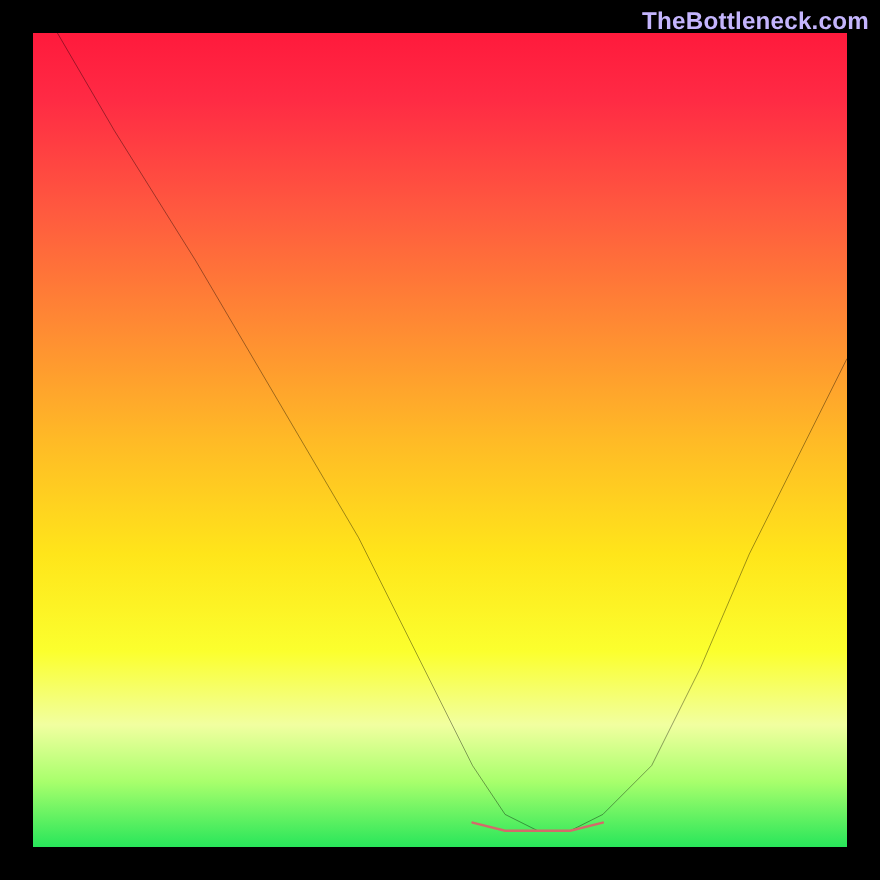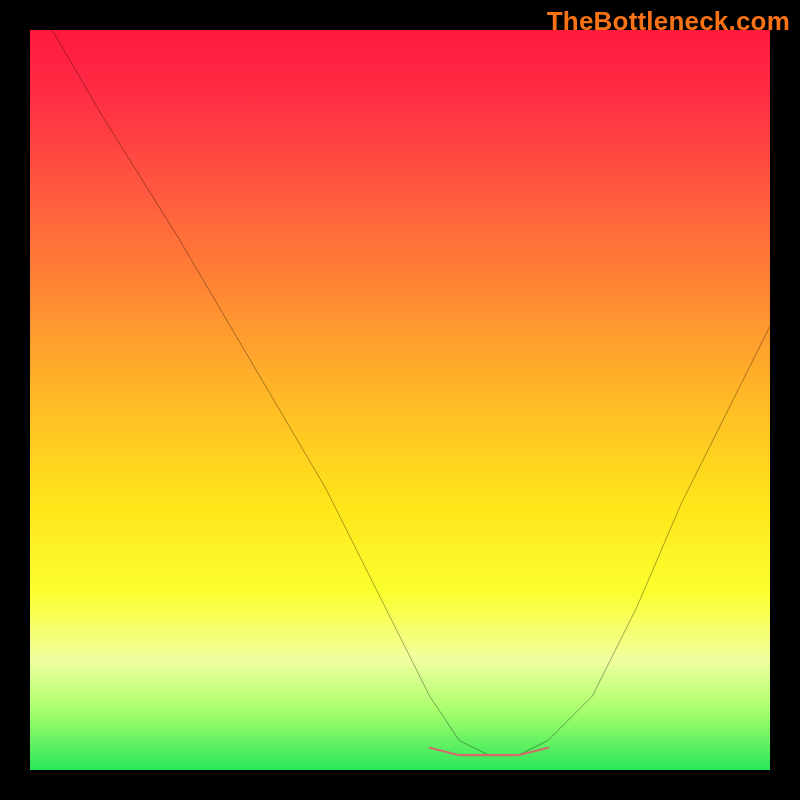--- a/index.html
+++ b/index.html
@@ -14,23 +14,23 @@
   .stage {
     position: relative;
     width: 800px;
     height: 800px;
     background: #000;
   }
   .watermark {
     position: absolute;
     top: 6px;
     right: 10px;
-    font-size: 26px;
+    font-size: 22px;
     font-weight: 600;
-    color: #f97316;
+    color: #c4b5fd;
     letter-spacing: 0.2px;
     user-select: none;
   }
   .plot {
     position: absolute;
     left: 30px;
     top: 30px;
     width: 740px;
     height: 740px;
     overflow: hidden;

